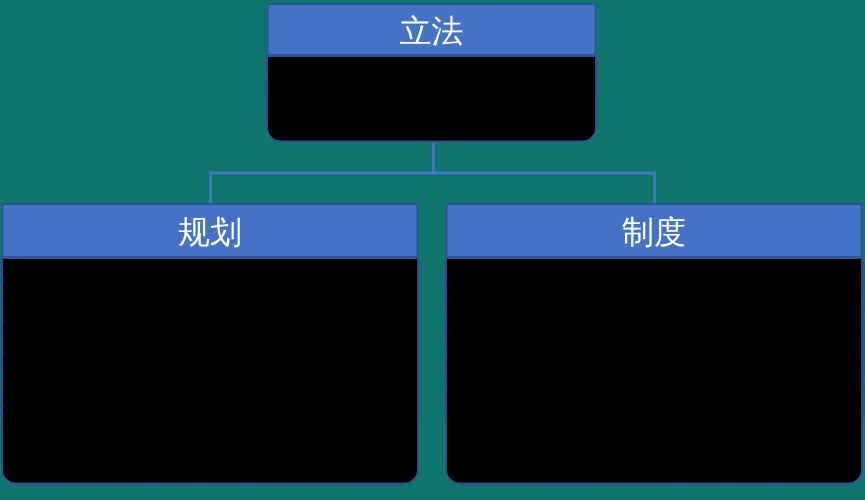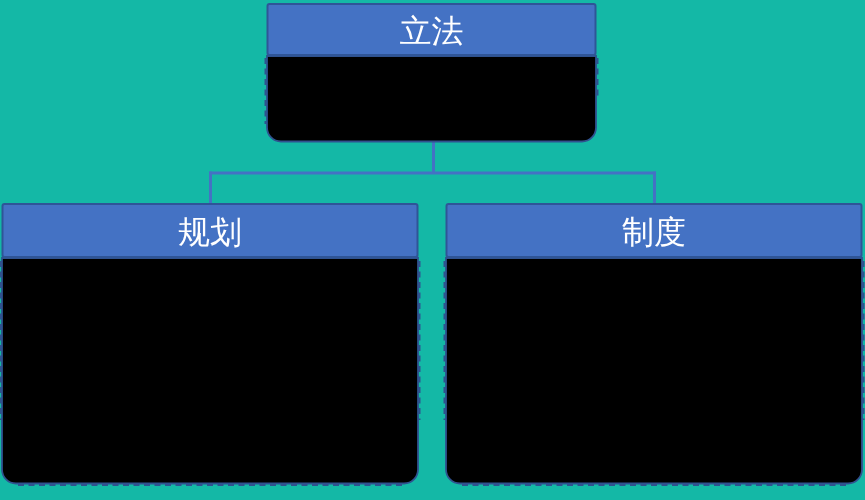--- a/index.html
+++ b/index.html
@@ -4,21 +4,21 @@
 <style>
   html, body {
     margin: 0;
     padding: 0;
     background: #000000;
   }
   .canvas {
     position: relative;
     width: 865px;
     height: 500px;
-    background: #14b8a6;
+    background: #0f766e;
     overflow: hidden;
   }
   svg {
     display: block;
   }
   .node-label {
     font-family: "Liberation Sans", sans-serif;
     font-size: 32px;
     fill: #FFFFFF;
     text-anchor: middle;

